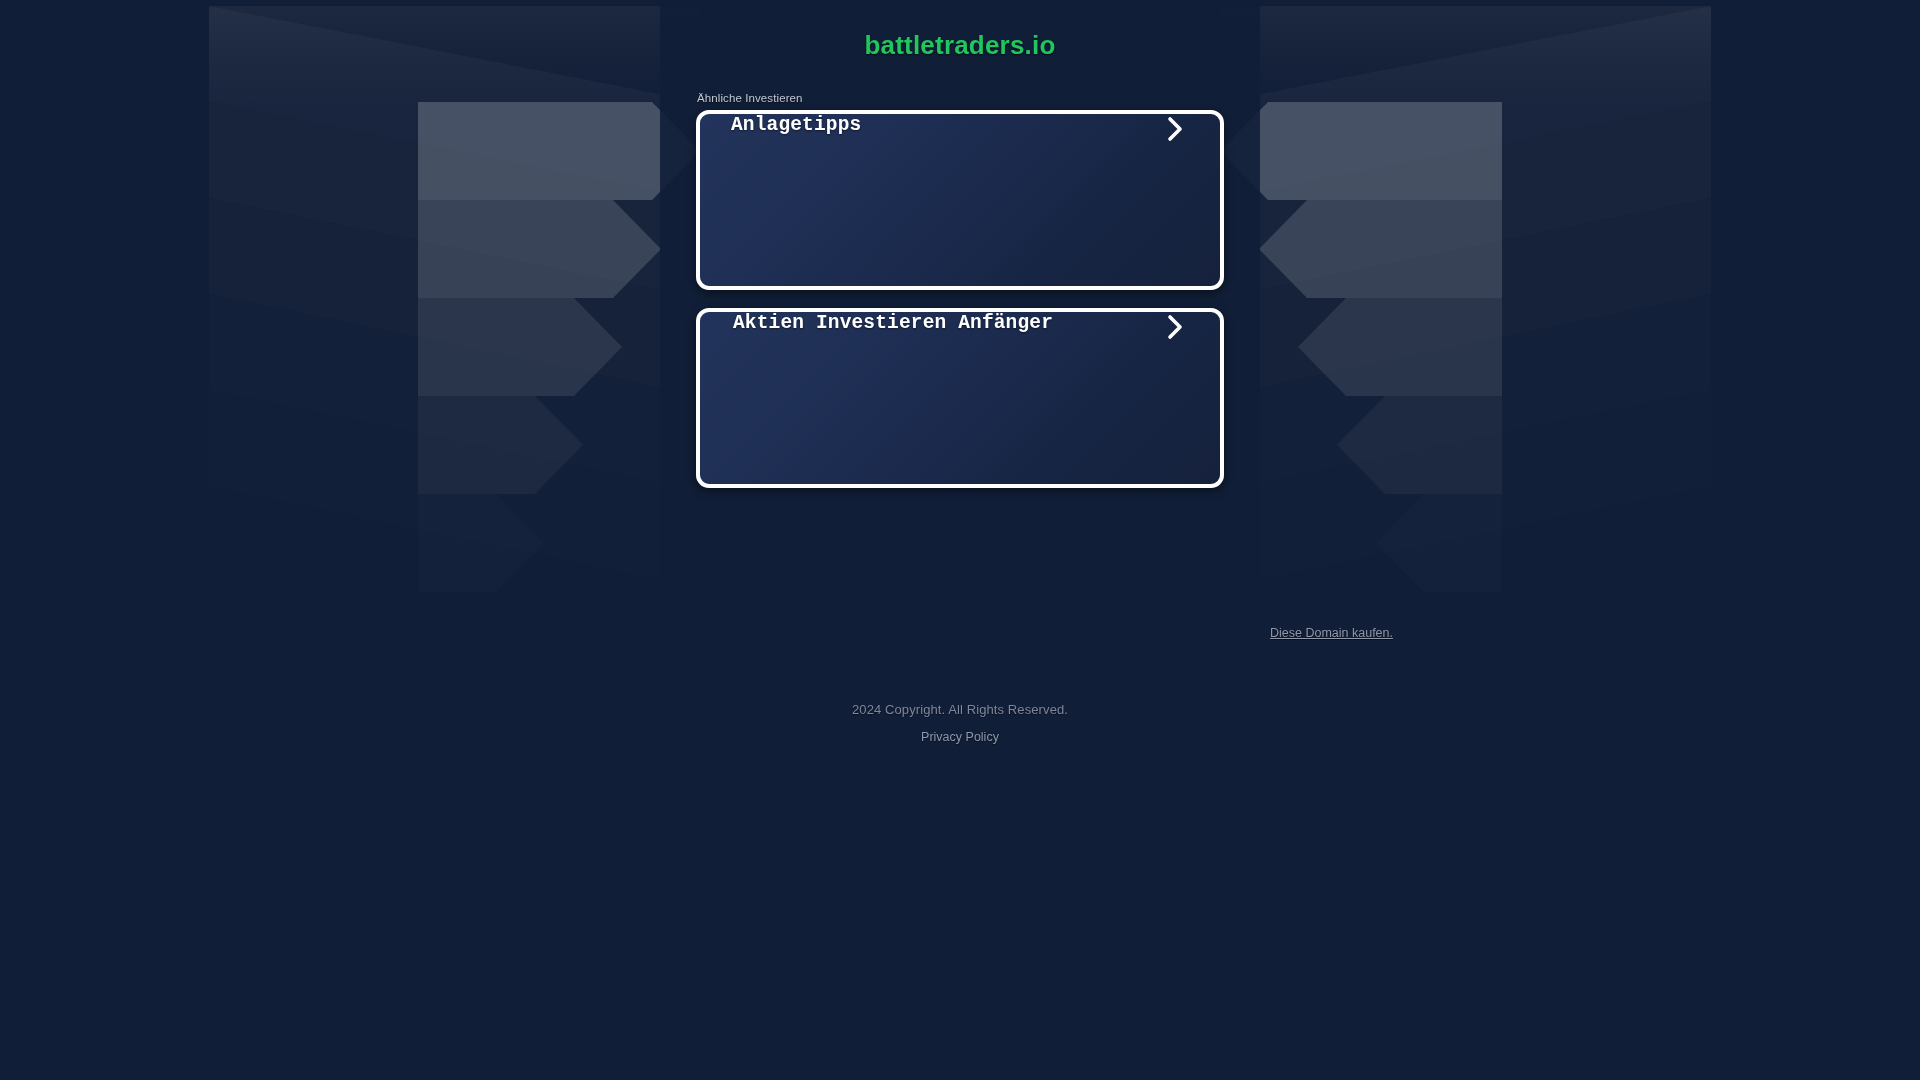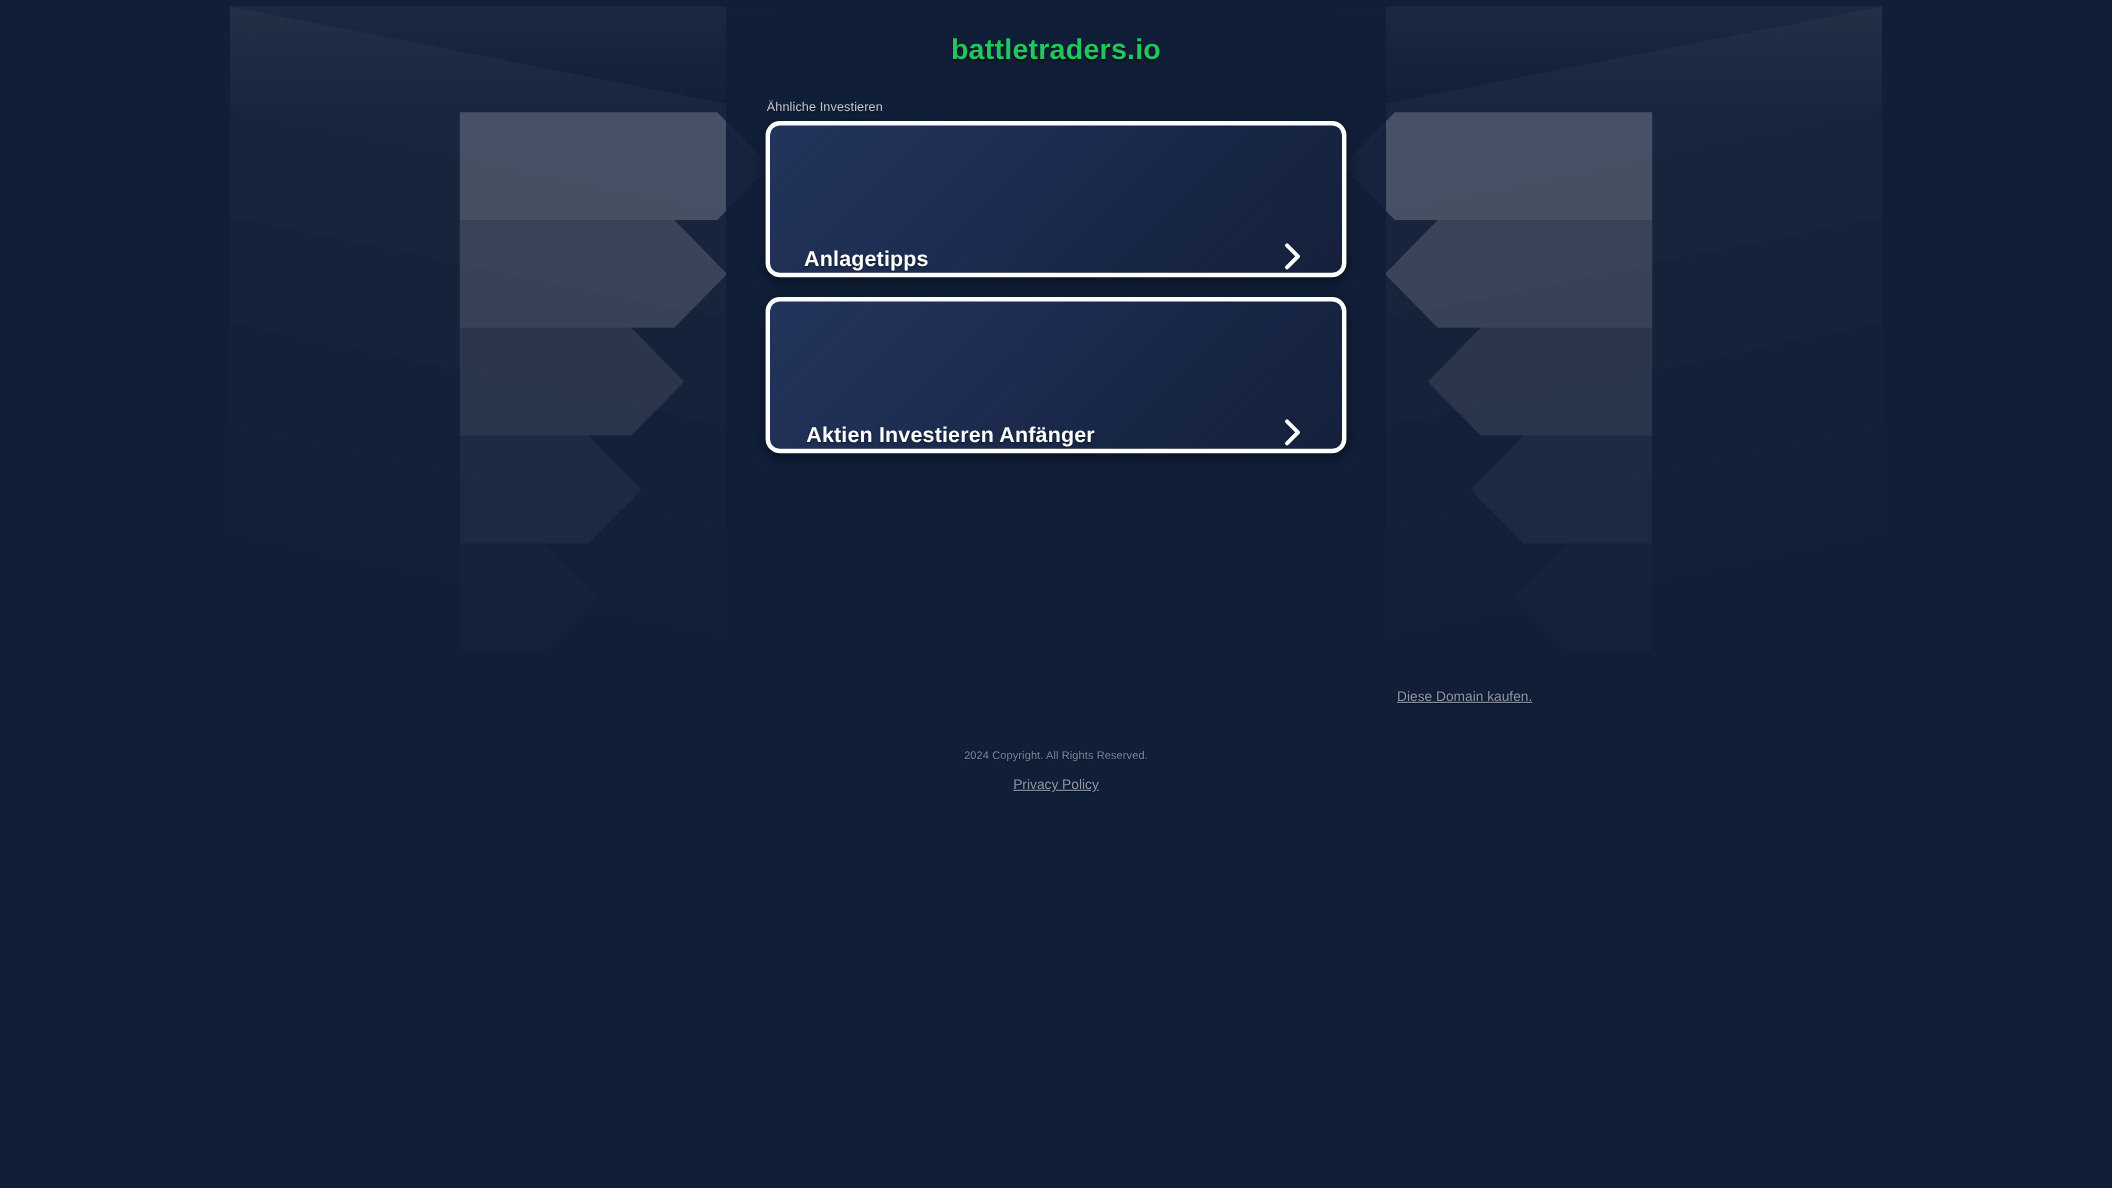--- a/index.html
+++ b/index.html
@@ -62,32 +62,33 @@
     color: #c3c8d2;
     letter-spacing: 0.1px;
     margin-bottom: 6px;
     padding-left: 1px;
     text-shadow: 0 1px 1px rgba(0,0,0,0.5);
   }
 
   .card {
     position: relative;
     display: flex;
-    align-items: flex-end;
+    align-items: flex-start;
     justify-content: space-between;
     width: 528px;
-    height: 142px;
+    height: 180px;
     padding: 0 34px 0 31px;
     margin-bottom: 18px;
     border: 4px solid #ffffff;
     border-radius: 13px;
     background: linear-gradient(135deg, #23345c 0%, #1d2d52 38%, #172544 72%, #15213c 100%);
     box-shadow: 0 3px 10px rgba(0,0,0,0.45);
     cursor: pointer;
     text-decoration: none;
+    font-family: Liberation Mono, monospace;
   }
 
   .card:last-child { margin-bottom: 0; padding-left: 33px; }
 
   .card-label {
     font-size: 19.5px;
     font-weight: bold;
     color: #ffffff;
     letter-spacing: 0.15px;
     text-shadow: 0 1px 2px rgba(0,0,0,0.5);
@@ -125,32 +126,32 @@
   
   .footer {
     position: absolute;
     left: 0;
     top: 682px;
     width: 1920px;
     text-align: center;
   }
 
   .copyright {
-    font-size: 10px;
+    font-size: 13px;
     color: #7e879b;
     letter-spacing: 0.1px;
     text-shadow: 0 1px 1px rgba(0,0,0,0.45);
+    margin-top: 20px;
   }
 
   .privacy-link {
     display: inline-block;
     margin-top: 13px;
     font-size: 12.5px;
     color: #8f97a8;
-    text-decoration: underline;
     cursor: pointer;
     text-shadow: 0 1px 1px rgba(0,0,0,0.45);
   }
 </style>
 </head>
 <body>
 
 <svg id="bg-art" viewBox="0 0 1920 600" preserveAspectRatio="none" aria-hidden="true">
   <defs>
     <linearGradient id="fadeL" x1="0" y1="0" x2="0" y2="1">

